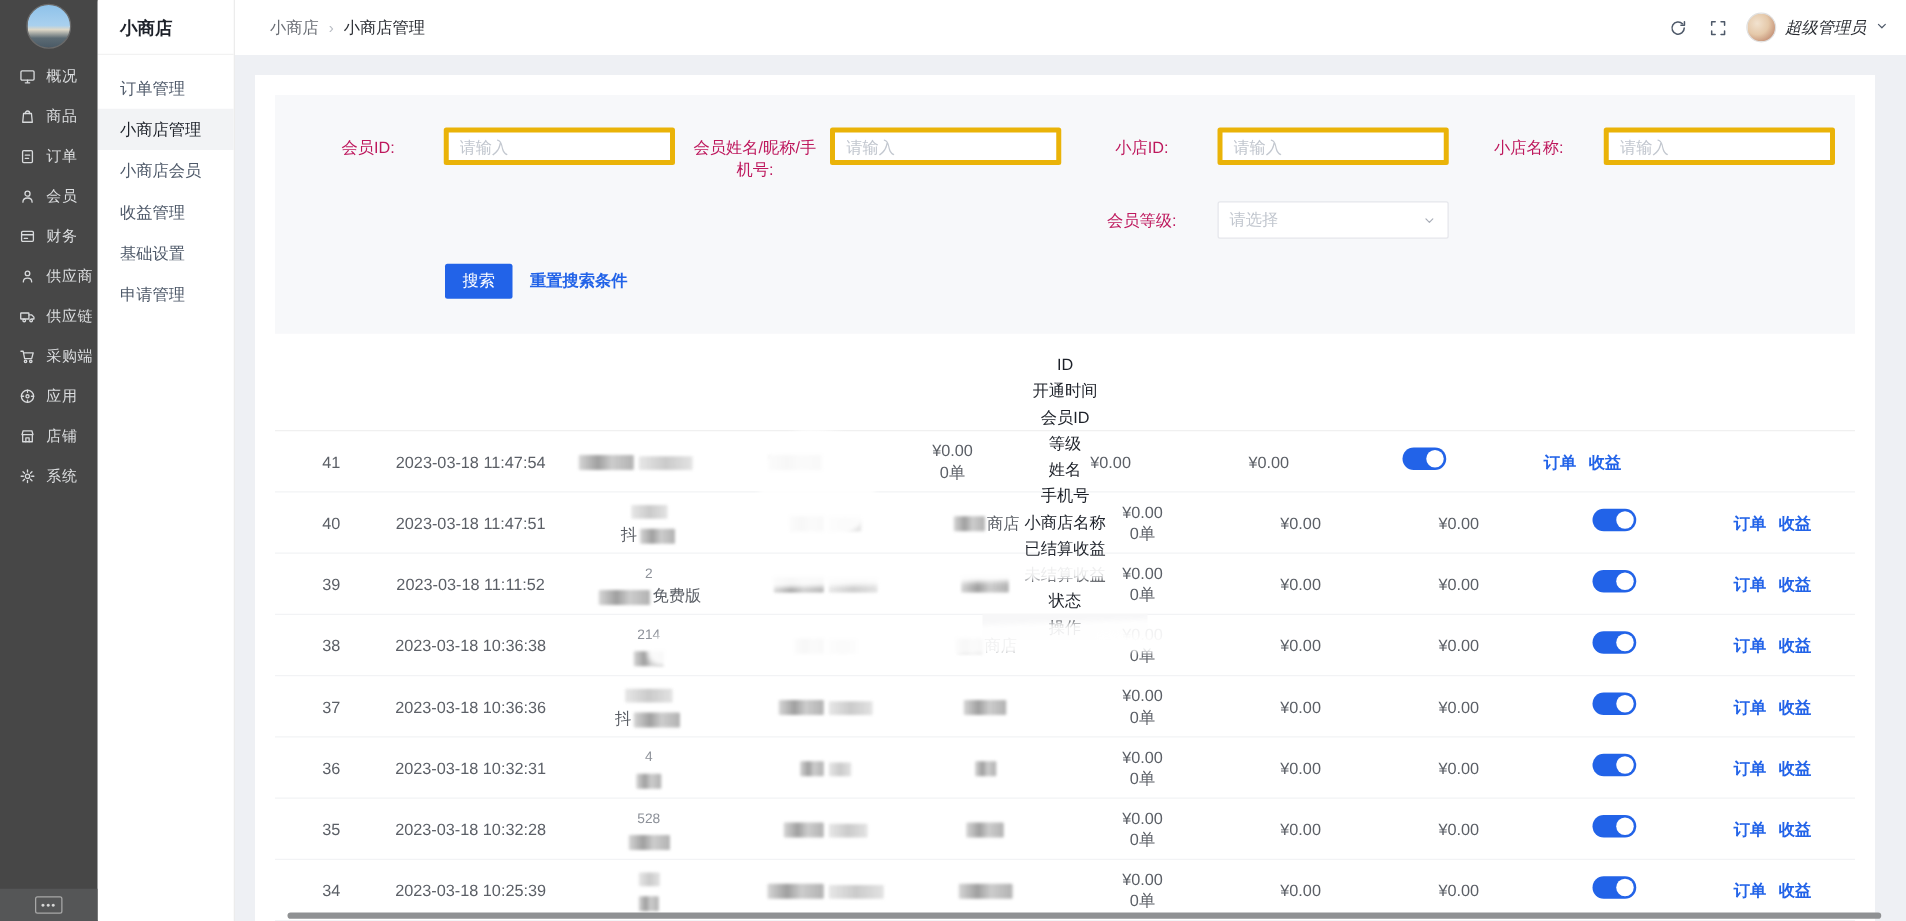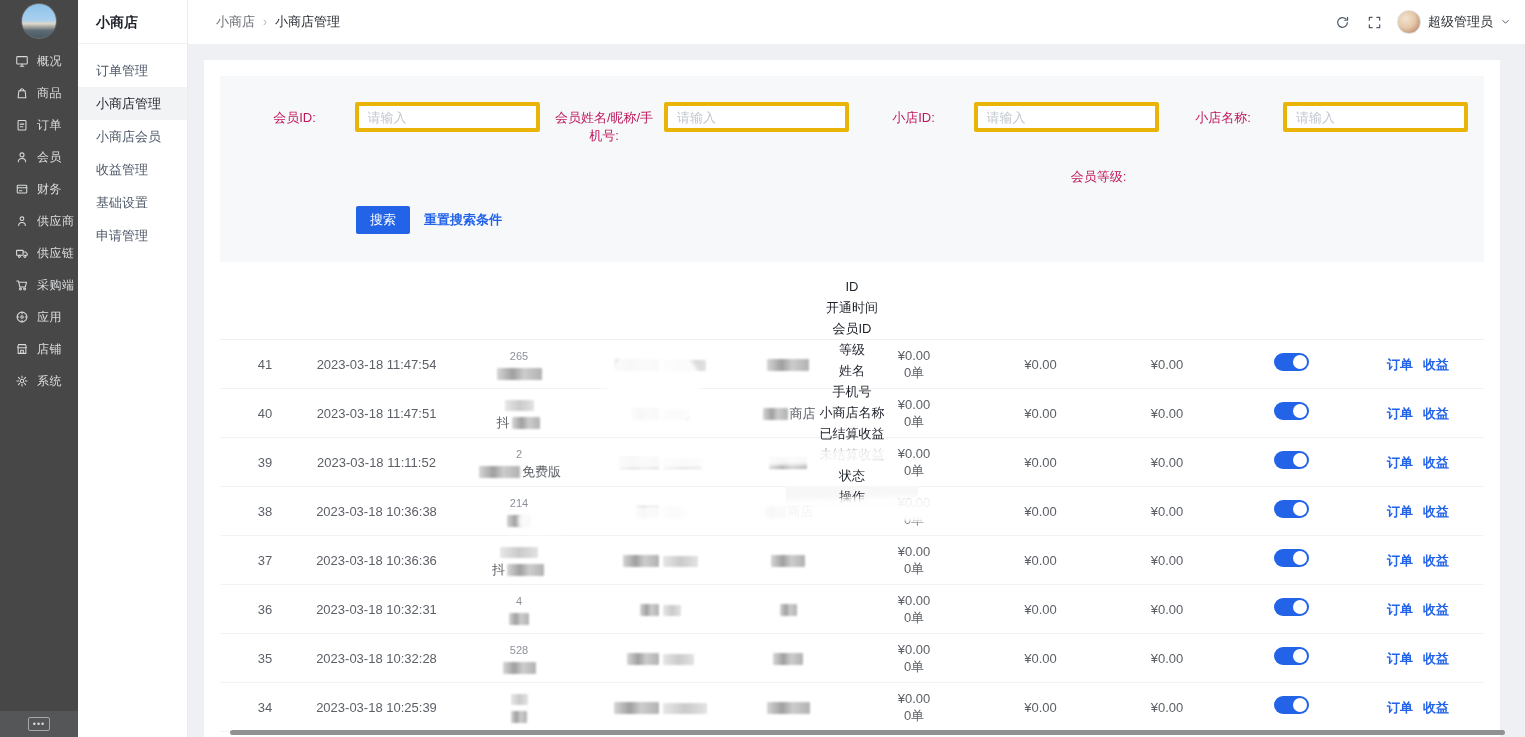--- a/index.html
+++ b/index.html
@@ -25,21 +25,21 @@
   .sub-list{padding-top:10px;}
   .sub-item{height:33px;line-height:33px;padding-left:18px;font-size:13px;color:#4e5969;cursor:pointer;white-space:nowrap;}
   .sub-item.active{background:#f2f3f5;color:#1d2129;}
 
   
   .topbar{position:absolute;left:188px;top:0;right:0;height:44px;background:#fff;display:flex;align-items:center;justify-content:space-between;padding:0 14px 0 28px;z-index:3;}
   .crumbs{display:flex;align-items:center;gap:8px;font-size:13px;}
   .crumb{color:#6b6f76;cursor:pointer;}
   .crumb.current{color:#2a2d33;cursor:default;}
   .crumb-sep{color:#b9bdc4;font-size:12px;}
-  .top-actions{display:flex;align-items:center;gap:14px;}
+  .top-actions{display:flex;align-items:center;gap:14px;font-style:italic;}
   .tico{width:18px;height:18px;display:inline-flex;align-items:center;justify-content:center;cursor:pointer;}
   .tico svg{width:15px;height:15px;stroke:#4e5969;fill:none;stroke-width:1.3;stroke-linecap:round;stroke-linejoin:round;}
   .user{display:flex;align-items:center;gap:7px;cursor:pointer;}
   .avatar{width:24px;height:24px;border-radius:50%;
     background:radial-gradient(circle at 35% 35%,#f2e2cf 0%,#e5c9aa 45%,#c99," "#c9997e 75%,#a8705c 100%);
     background:radial-gradient(circle at 35% 35%,#f2e2cf 0%,#e5c9aa 45%,#c9997e 75%,#a8705c 100%);
     border:1px solid #e0e0e0;}
   .uname{font-size:13px;color:#2a2d33;}
   .caret svg{width:11px;height:11px;stroke:#4e5969;fill:none;stroke-width:1.4;stroke-linecap:round;stroke-linejoin:round;}
 
@@ -268,20 +268,26 @@
           <div class="field">
             <label class="f-label">小店ID:</label>
             <input class="f-input" placeholder="请输入" style="">
           </div>
           <div class="field">
             <label class="f-label">小店名称:</label>
             <input class="f-input" placeholder="请输入" style="">
           </div>
           <div class="field fld-5">
             <label class="f-label">会员等级:</label>
+            <div class="f-select">
+              <span class="ph">请选择</span>
+              <svg viewBox="0 0 16 16">
+                  <path d="M4 6l4 4 4-4"></path>
+                </svg>
+            </div>
           </div>
         </div>
         <div class="f-actions">
           <button class="btn-search">搜索</button>
           <a class="link-reset">重置搜索条件</a>
         </div>
       </section>
 
       <section class="table">
         <div class="thead">
@@ -312,24 +318,20 @@
               <div>状态</div>
             </div>
           <div class="th c9 op">
               <div>操作</div>
             </div>
         </div>
         <div class="tbody">
             <div class="tr">
     <div class="td c0">41</div>
     <div class="td c1">2023-03-18 11:47:54</div>
-    <div class="td c2">
-      <div><span class="frag">265</span></div>
-      <div class="lvl"><span></span><span class="mask" style="width: 45px;"></span><span></span></div>
-    </div>
     <div class="td c3">
       <span class="mask" style="width: 44px;"></span><span class="mask lite" style="width: 43px;"></span>
     </div>
     <div class="td c4">
       <span class="mask" style="width: 42px;"></span><span></span>
     </div>
     <div class="td c5">
       <div>¥0.00</div>
       <div>0单</div>
     </div>

